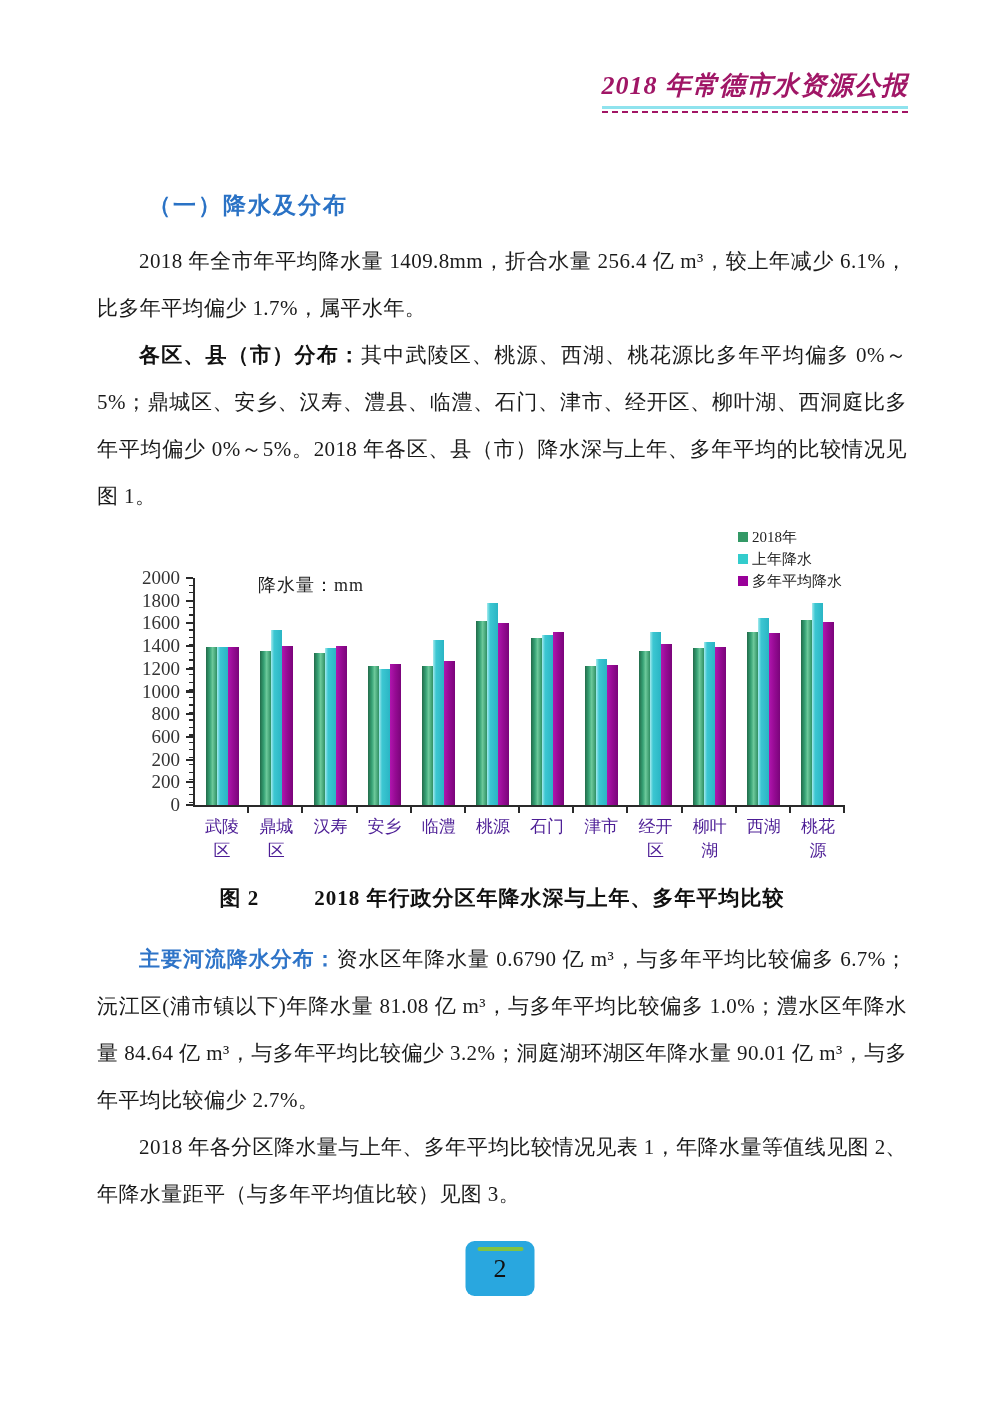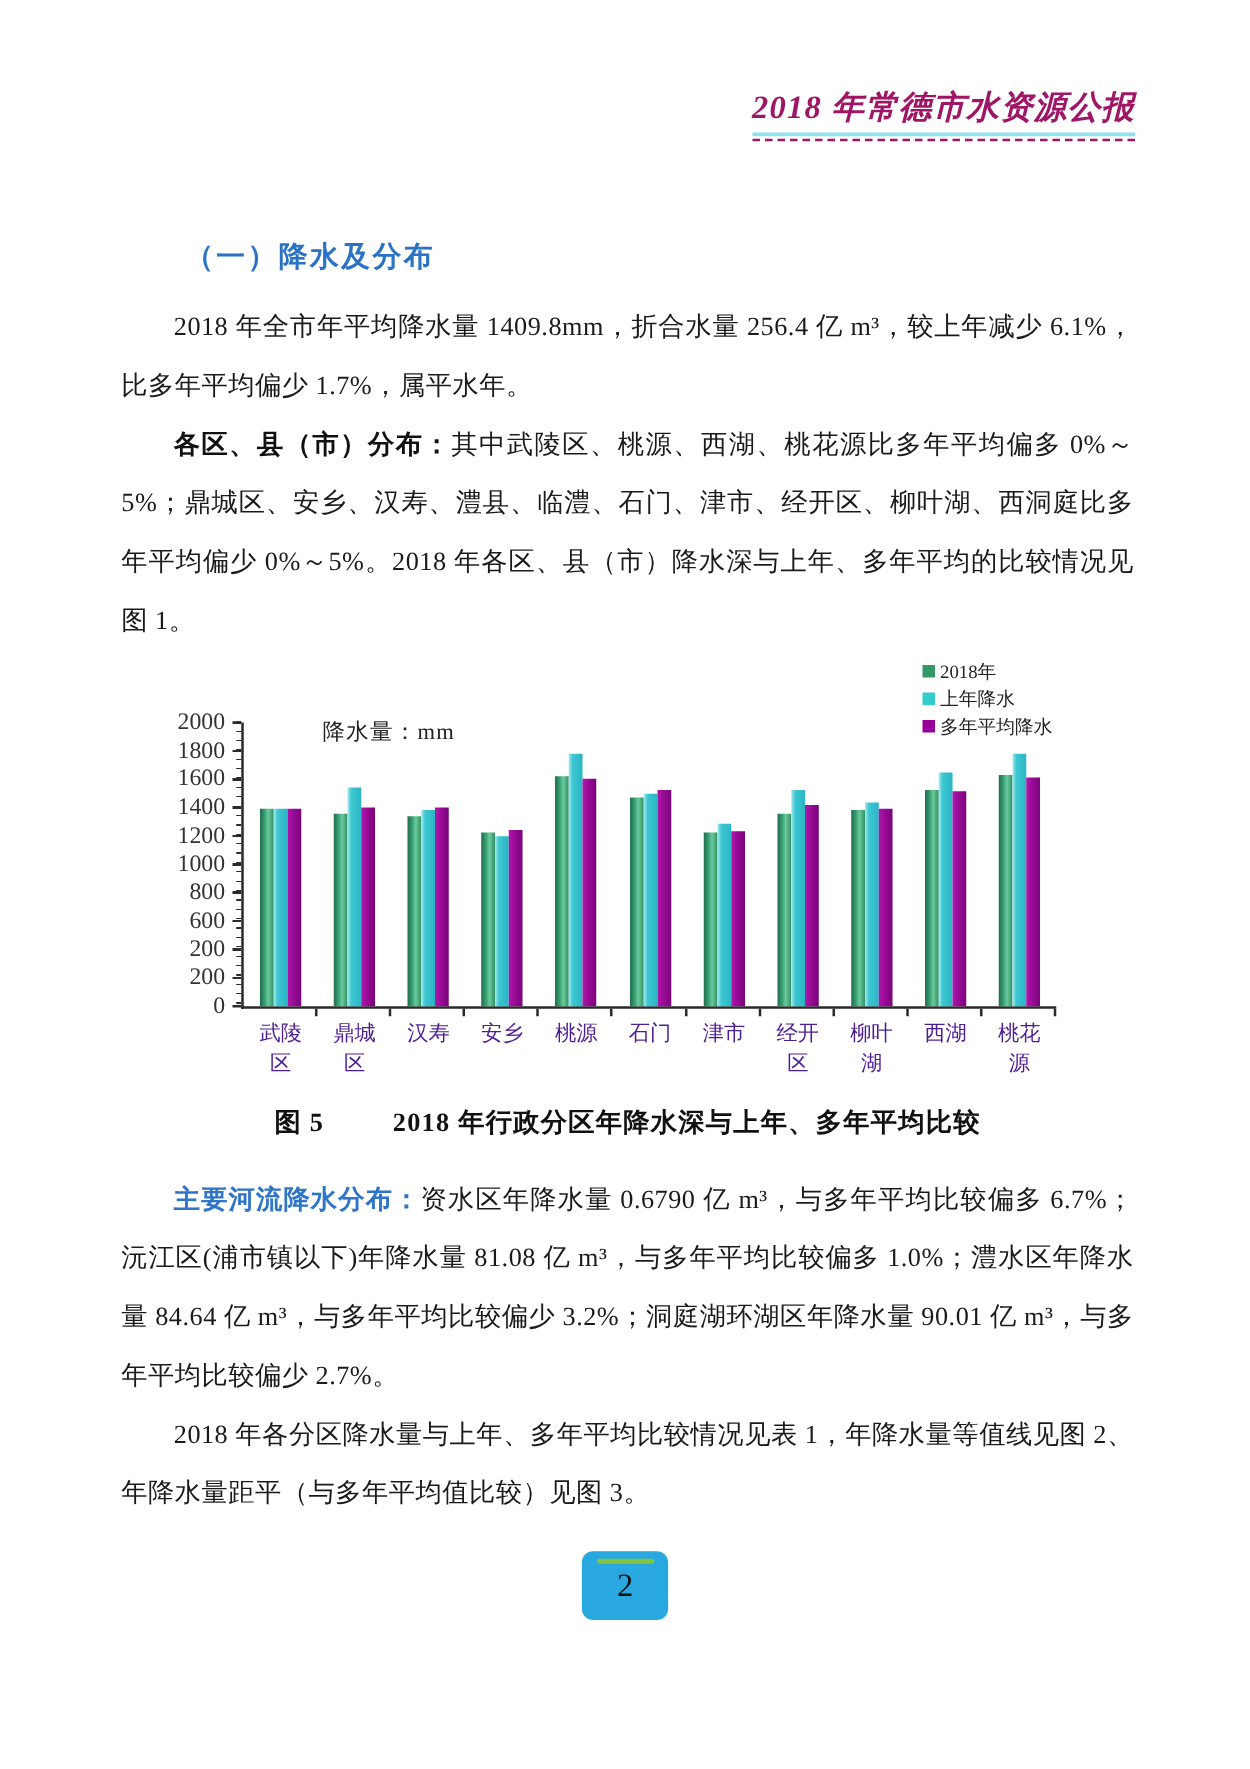--- a/index.html
+++ b/index.html
@@ -165,20 +165,29 @@
           <div class="bars">
             <div class="bar s0" style="height: 139.037px;"></div>
             <div class="bar s1" style="height: 135.632px;"></div>
             <div class="bar s2" style="height: 141.308px;"></div>
           </div>
           <div class="xlab">安乡</div>
           <div class="gtick"></div>
         </div>
         <div class="group">
           <div class="bars">
+            <div class="bar s0" style="height: 139.037px;"></div>
+            <div class="bar s1" style="height: 164.575px;"></div>
+            <div class="bar s2" style="height: 143.577px;"></div>
+          </div>
+          <div class="xlab">临澧</div>
+          <div class="gtick"></div>
+        </div>
+        <div class="group">
+          <div class="bars">
             <div class="bar s0" style="height: 183.87px;"></div>
             <div class="bar s1" style="height: 202.03px;"></div>
             <div class="bar s2" style="height: 181.6px;"></div>
           </div>
           <div class="xlab">桃源</div>
           <div class="gtick"></div>
         </div>
         <div class="group">
           <div class="bars">
             <div class="bar s0" style="height: 166.845px;"></div>
@@ -233,21 +242,21 @@
             <div class="bar s2" style="height: 182.735px;"></div>
           </div>
           <div class="xlab">桃花
 源</div>
           <div class="gtick"></div>
         </div>
       </div>
   </div>
 
   <div class="figure-caption">
-    <span>图 5</span>
+    <span>图 2</span>
     <span>2018 年行政分区年降水深与上年、多年平均比较</span>
   </div>
 
   <div class="text-block" id="text-bottom">
     <p><span class="lead-blue">主要河流降水分布：</span><span>资水区年降水量 0.6790 亿 m³，与多年平均比较偏多 6.7%；沅江区(浦市镇以下)年降水量 81.08 亿 m³，与多年平均比较偏多 1.0%；澧水区年降水量 84.64 亿 m³，与多年平均比较偏少 3.2%；洞庭湖环湖区年降水量 90.01 亿 m³，与多年平均比较偏少 2.7%。</span></p>
     <p>2018 年各分区降水量与上年、多年平均比较情况见表 1，年降水量等值线见图 2、年降水量距平（与多年平均值比较）见图 3。</p>
   </div>
 
   <div class="page-badge">
     <div class="green-line"></div>

